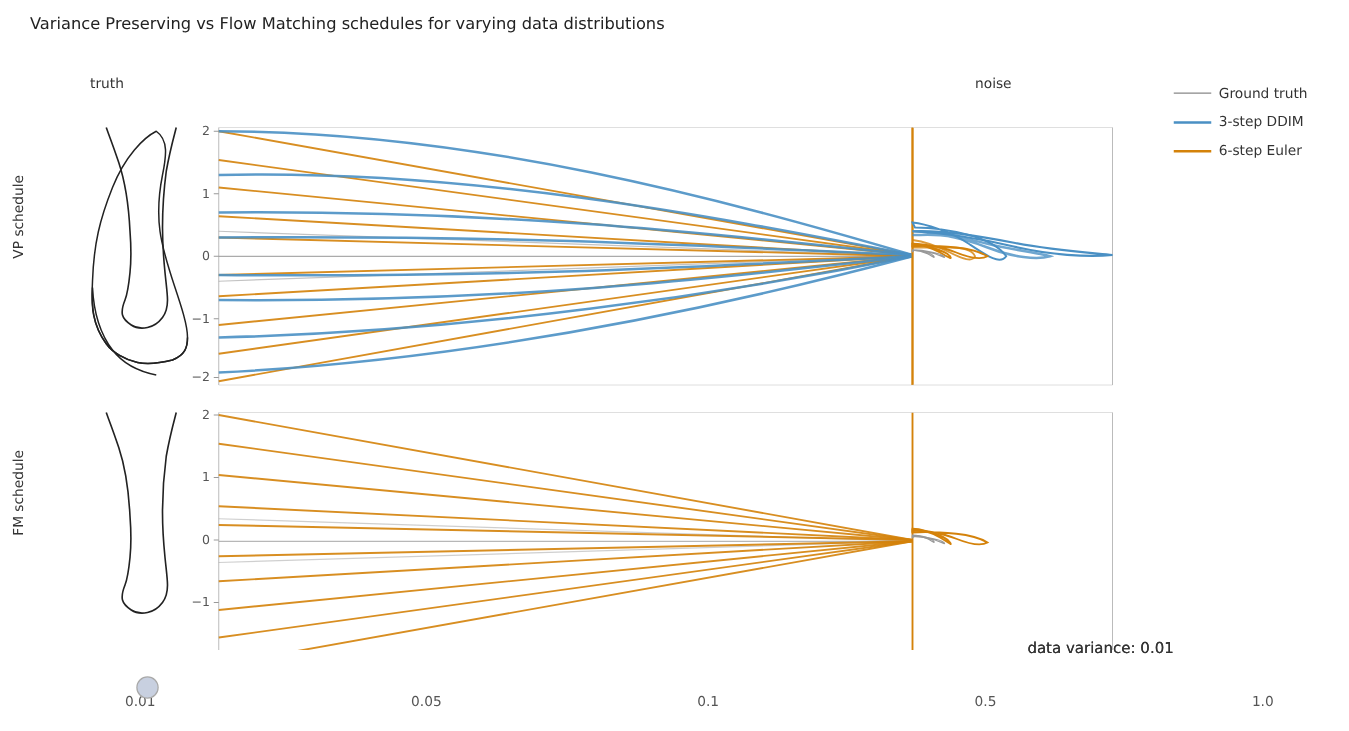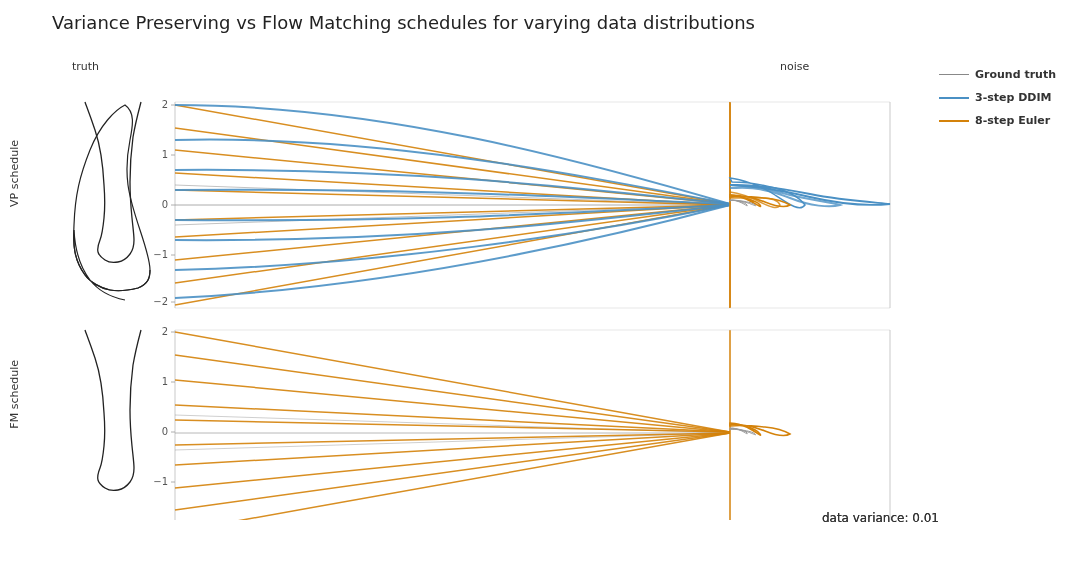--- a/index.html
+++ b/index.html
@@ -14,31 +14,30 @@
     }
     #main-container {
       width: 1079px;
       height: 585px;
       position: relative;
       background: #fff;
     }
     #chart-title {
       position: absolute;
       top: 12px;
-      left: 52px;
-      font-size: 18px;
+      left: 24px;
+      font-size: 13px;
       color: #222;
     }
     
     #legend {
       position: absolute;
       top: 68px;
       right: 10px;
       width: 130px;
-      font-weight: bold;
     }
     .legend-item {
       display: flex;
       align-items: center;
       margin-bottom: 10px;
     }
     .legend-line {
       width: 30px;
       height: 2px;
       margin-right: 6px;
@@ -151,21 +150,21 @@
     <div class="legend-item">
       <div class="legend-line" style="background:#888888; height:1px;"></div>
       <span class="legend-label">Ground truth</span>
     </div>
     <div class="legend-item">
       <div class="legend-line" style="background:#4a90c4;"></div>
       <span class="legend-label">3-step DDIM</span>
     </div>
     <div class="legend-item">
       <div class="legend-line" style="background:#d4820a;"></div>
-      <span class="legend-label">8-step Euler</span>
+      <span class="legend-label">6-step Euler</span>
     </div>
   </div>
 
   <div id="vp-label">VP schedule</div>
   <div id="fm-label">FM schedule</div>
   <div id="noise-label-top">truth</div>
   <div id="data-label-top">noise</div>
 
   <div id="data-variance">data variance: 0.01</div>
 
@@ -287,14 +286,26 @@
 
     <path d="M 700,170 C 705,170 712,171 718,173 C 724,175 727,177 725,175 C 723,173 718,172 712,171 C 706,170 701,170 700,171 Z" fill="none" stroke="#999" stroke-width="1"></path>
 
     <path d="M 700,394 C 710,394 725,397 735,401 C 745,405 755,407 760,404 C 755,401 745,398 735,397 C 725,396 710,395 700,396 Z" fill="none" stroke="#d4820a" stroke-width="1.5"></path>
     <path d="M 700,399 C 705,399 712,400 718,402 C 724,404 727,406 725,404 C 723,402 718,401 712,400 C 706,399 701,399 700,400 Z" fill="none" stroke="#999" stroke-width="1"></path>
 
   </svg>
 
   <div id="data-variance">data variance: 0.01</div>
 
+  <div id="slider-container">
+    <div id="slider-track">
+      <div id="slider-thumb"></div>
+    </div>
+    <div id="slider-ticks">
+      <span>0.01</span>
+      <span>0.05</span>
+      <span>0.1</span>
+      <span>0.5</span>
+      <span>1.0</span>
+    </div>
+  </div>
 
 </div>
 
 </body></html>

